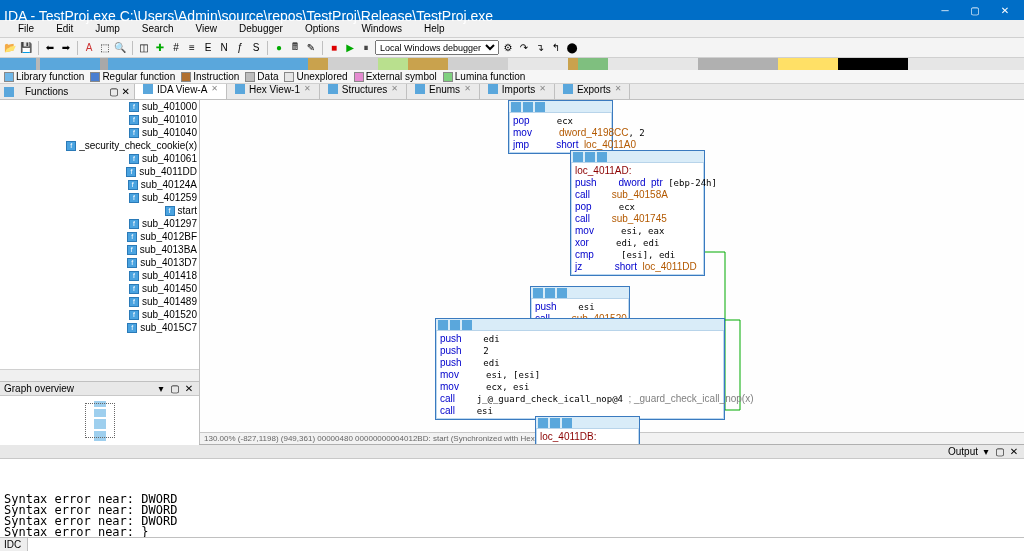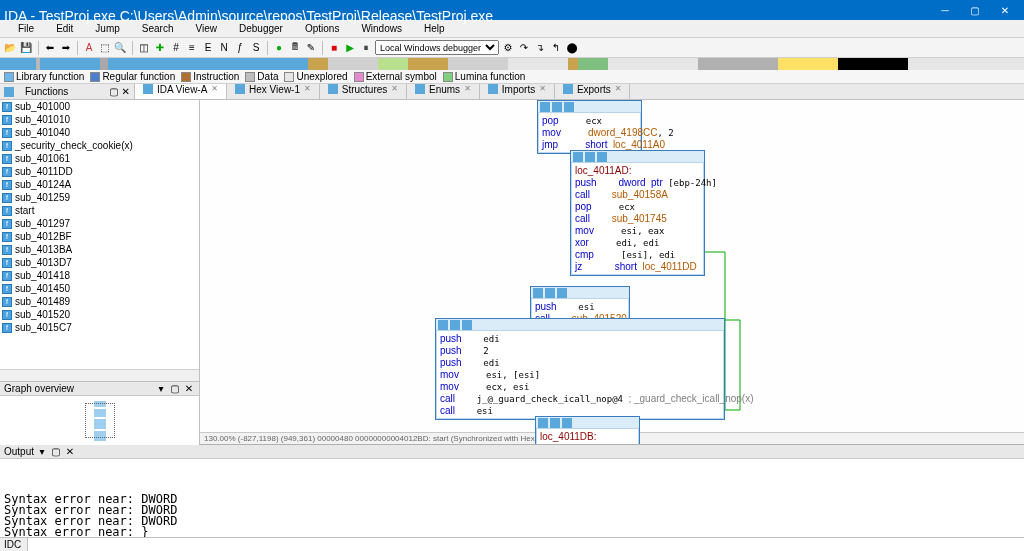--- a/index.html
+++ b/index.html
@@ -35,21 +35,21 @@
 .tabstrip .tclose { font-size: 8px; color: #888; }
 .tabstrip .tabic { width: 10px; height: 10px; display:inline-block; }
 
 
 .main { display: flex; height: 344px; }
 .left { width: 200px; display: flex; flex-direction: column; border-right: 1px solid #c0c0c0; }
 .pane-hdr { height: 14px; background: #e8e8e8; border-bottom: 1px solid #c8c8c8; display:flex; align-items:center; padding: 0 4px; font-size: 9px; }
 .pane-hdr .pbtn { width: 12px; height: 12px; margin-left:2px; display:flex; align-items:center; justify-content:center; cursor:pointer; }
 .fnhead { height: 14px; background: #f4f4f4; border-bottom:1px solid #d0d0d0; padding: 0 4px; display:flex; align-items:center; font-size:9px; }
 .fnlist { flex: 1; overflow: hidden; background:#fff; }
-.fnrow { display:flex; align-items:center; height:13px; padding: 0 2px; font-size:9px; cursor:pointer; }
+.fnrow { display:flex; align-items:center; height:13px; padding: 0 2px; font-size:9px; cursor:pointer;justify-content:flex-end; }
 .fnrow .fic { width:10px; height:10px; background:#4aa3e0; border:1px solid #2a7ab8; margin-right:3px; font-size:7px; color:#fff; display:flex; align-items:center; justify-content:center; }
 .leftscrl { height:12px; border-top:1px solid #d0d0d0; background:#f0f0f0; }
 .graphov { height: 63px; border-top: 1px solid #c0c0c0; }
 .graphov .thumb { height: 49px; background:#fff; display:flex; align-items:center; justify-content:center; position:relative; }
 .thumbox { position:absolute; border: 1px dotted #666; width: 30px; height: 35px; }
 .thumbimg { width: 12px; height: 40px; background: linear-gradient(#9ecfee 0 15%, transparent 15% 20%, #9ecfee 20% 40%, transparent 40% 45%, #9ecfee 45% 70%, transparent 70% 75%, #9ecfee 75% 100%); }
 
 
 .center { flex: 1; background: #fefefe; position: relative; overflow:hidden; }
 .node { position:absolute; border:1px solid #3a7abf; background:#fff; font-family: Consolas, monospace; font-size:9px; box-shadow: 0 0 0 1px #bcd8f0 inset; }
@@ -58,21 +58,21 @@
 .node pre { padding: 2px 4px; white-space: pre; font-family: Consolas, monospace; font-size:9px; line-height:11px; }
 .node pre .b { color:#0000cc; }
 .node pre .n { color:#b35900; }
 .node pre .l { color:#8b0000; }
 .node pre .c { color:#808080; }
 svg.edges { position:absolute; inset:0; pointer-events:none; }
 .cstatus { position:absolute; bottom:0; left:0; right:0; height:12px; background:#f2f2f2; border-top:1px solid #c8c8c8; font-size:8px; color:#666; padding:0 4px; display:flex; align-items:center; }
 
 
 .output { height: 107px; border-top: 1px solid #b0b0b0; display:flex; flex-direction:column; }
-.output .pane-hdr { justify-content:flex-start; }
+.output .pane-hdr { justify-content:flex-end; }
 .output .body { flex:1; overflow:hidden; padding:2px 4px; font-family: Consolas, monospace; font-size:12px; line-height:11px; white-space: pre; margin-top: 33px; }
 .output .idc { height:14px; border-top:1px solid #c0c0c0; display:flex; align-items:center; }
 .output .idc .lbl { width: 28px; padding:0 4px; border-right:1px solid #c0c0c0; height:100%; display:flex; align-items:center; background:#eee; }
 .output .idc input { flex:1; border:none; outline:none; font-size:9px; padding:0 4px; height:100%; }
 </style>
 </head>
 <body>
 
 <div class="titlebar">
   <span class="title">IDA - TestProj.exe  C:\Users\Admin\source\repos\TestProj\Release\TestProj.exe</span>
@@ -306,21 +306,21 @@
       </defs>
       <path d="M400 38 L400 48" stroke="#06c" fill="none" marker-end="url(#ab)"></path>
       <path d="M410 38 L410 48" stroke="#06c" fill="none" marker-end="url(#ab)"></path>
       <path d="M382 152 L382 158" stroke="#d00" fill="none" marker-end="url(#ar)"></path>
       <path d="M500 152 L525 152 L525 310 L420 310 L420 314" stroke="#0a0" fill="none" marker-end="url(#ag)"></path>
       <path d="M380 220 L380 230" stroke="#d00" fill="none" marker-end="url(#ar)"></path>
       <path d="M430 220 L540 220 L540 310 L410 310 L410 314" stroke="#0a0" fill="none" marker-end="url(#ag)"></path>
       <path d="M380 305 L380 314" stroke="#06c" fill="none" marker-end="url(#ab)"></path>
     </svg>
     <div class="cstatus">130.00% (-827,1198) (949,361) 00000480 00000000004012BD: start (Synchronized with Hex View-1)</div>
-  <div class="node" style="left: 337px; top: 0px; width: 105px;">
+  <div class="node" style="left: 308px; top: 0px; width: 105px;">
         <div class="nhdr">
           <span class="nhic"></span>
           <span class="nhic"></span>
           <span class="nhic"></span>
         </div>
         <pre><span class="b">pop</span>     ecx
 <span class="b">mov</span>     <span class="n">dword_4198CC</span>, 2
 <span class="b">jmp</span>     <span class="b">short</span> <span class="n">loc_4011A0</span></pre>
       </div>
       <div class="node" style="left: 370px; top: 50px; width: 135px;">

